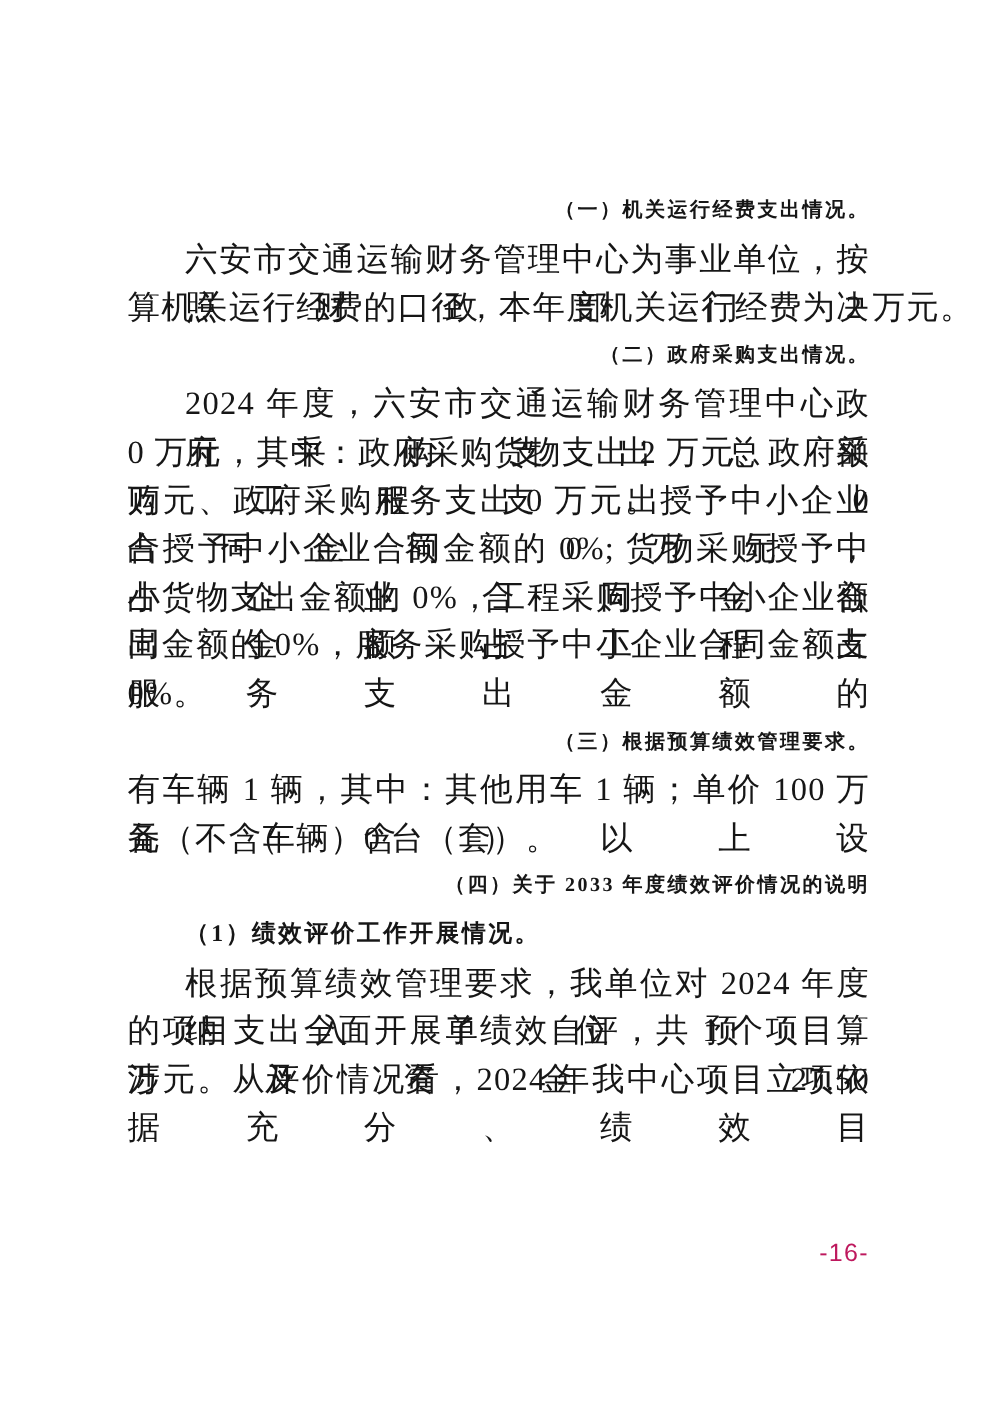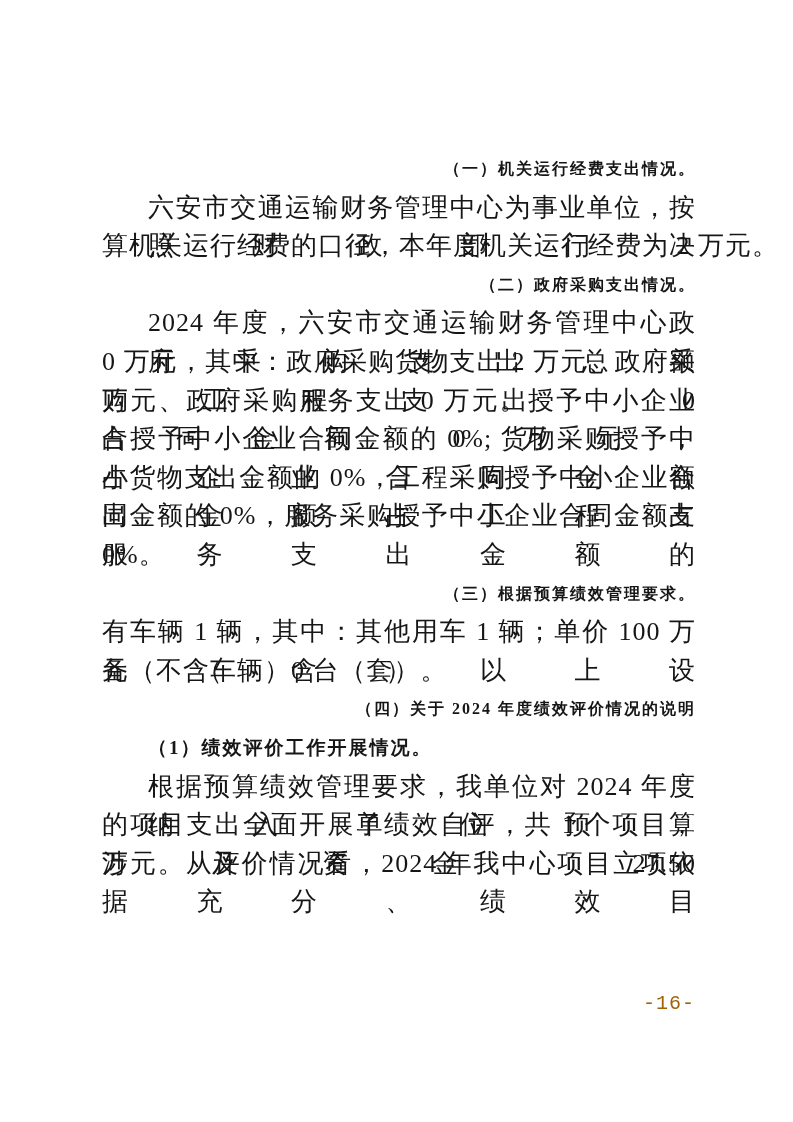--- a/index.html
+++ b/index.html
@@ -64,22 +64,22 @@
   
   .line.para-end {
     text-align: left;
   }
   .page-number {
     position: absolute;
     top: 992px;
     right: 98px;
     font-size: 20px;
     letter-spacing: 1px;
-    color: #a16207;
-    font-family: Liberation Mono, monospace;
+    color: #be185d;
+    font-family: Liberation Sans, sans-serif;
   }
 </style>
 </head>
 <body>
 
 <div class="page">
   <div class="textblock" id="lines-container">
       <div class="line heading">（一）机关运行经费支出情况。</div>
       <div class="line para-first">六安市交通运输财务管理中心为事业单位，按照财政部门决</div>
       <div class="line para-end">算机关运行经费的口径，本年度机关运行经费为 2 万元。</div>
@@ -87,20 +87,20 @@
       <div class="line para-first">2024 年度，六安市交通运输财务管理中心政府采购支出总额</div>
       <div class="line para-fill">0 万元，其中：政府采购货物支出 2 万元、政府采购工程支出 0</div>
       <div class="line para-fill">万元、政府采购服务支出 0 万元。授予中小企业合同金额 0 万元，</div>
       <div class="line para-fill">占授予中小企业合同金额的 0%; 货物采购授予中小企业合同金额</div>
       <div class="line para-fill">占货物支出金额的 0%，工程采购授予中小企业合同金额占工程支</div>
       <div class="line para-fill">出金额的 0%，服务采购授予中小企业合同金额占服务支出金额的</div>
       <div class="line para-end">0%。</div>
       <div class="line heading">（三）根据预算绩效管理要求。</div>
       <div class="line para-fill">有车辆 1 辆，其中：其他用车 1 辆；单价 100 万元（含）以上设</div>
       <div class="line para-end">备（不含车辆）0 台（套）。</div>
-      <div class="line heading">（四）关于 2024 年度绩效评价情况的说明</div>
+      <div class="line heading">（四）关于 2033 年度绩效评价情况的说明</div>
       <div class="line subheading">（1）绩效评价工作开展情况。</div>
       <div class="line para-first">根据预算绩效管理要求，我单位对 2024 年度纳入单位预算</div>
       <div class="line para-fill">的项目支出全面开展了绩效自评，共 1 个项目，涉及资金 27.50</div>
       <div class="line para-fill">万元。从评价情况看，2024 年我中心项目立项依据充分、绩效目</div>
     </div>
   <div class="page-number">-16-</div>
 </div>
 
 </body></html>

